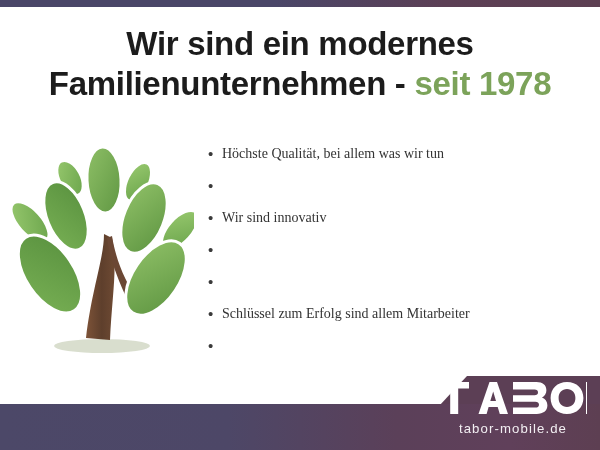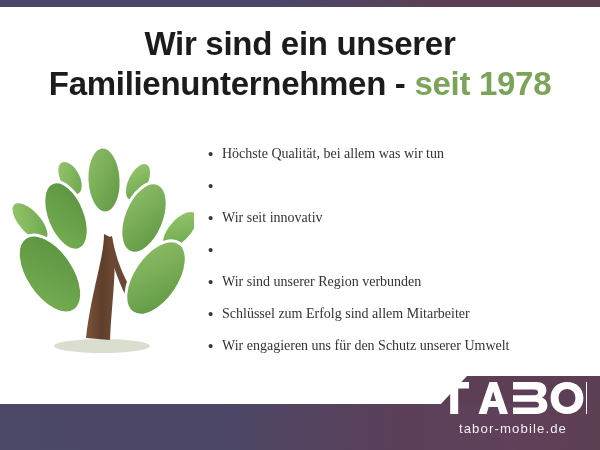--- a/index.html
+++ b/index.html
@@ -108,21 +108,21 @@
   }
 </style>
 </head>
 <body>
 
 <div id="slide">
 
   <div id="top-bar"></div>
 
   <div id="headline">
-    <span class="line1">Wir sind ein unserer</span>
+    <span class="line1">Wir sind ein modernes</span>
     <span class="line2"><span>Familienunternehmen - </span><span class="accent">seit 1978</span></span>
   </div>
 
   <div id="tree-illustration">
     <svg viewBox="0 0 186 225" width="186" height="225" xmlns="http://www.w3.org/2000/svg">
       <defs>
         <linearGradient id="lfA" x1="0" y1="0" x2="1" y2="1">
           <stop offset="0%" stop-color="#8fc067"></stop>
             <stop offset="100%" stop-color="#5f9642"></stop>
         </linearGradient>
@@ -166,40 +166,38 @@
       <span class="bullet-dot">•</span>
       <span class="bullet-text">Höchste Qualität, bei allem was wir tun</span>
     </div>
 
     <div class="bullet-row">
       <span class="bullet-dot">•</span>
     </div>
 
     <div class="bullet-row">
       <span class="bullet-dot">•</span>
-      <span class="bullet-text">Wir seit innovativ</span>
-    </div>
-
-    <div class="bullet-row">
-      <span class="bullet-dot">•</span>
-    </div>
-
-    <div class="bullet-row">
-      <span class="bullet-dot">•</span>
-      <span class="bullet-text">Wir sind unserer Region verbunden</span>
+      <span class="bullet-text">Wir sind innovativ</span>
+    </div>
+
+    <div class="bullet-row">
+      <span class="bullet-dot">•</span>
+    </div>
+
+    <div class="bullet-row">
+      <span class="bullet-dot">•</span>
     </div>
 
     <div class="bullet-row">
       <span class="bullet-dot">•</span>
       <span class="bullet-text">Schlüssel zum Erfolg sind allem Mitarbeiter</span>
     </div>
 
     <div class="bullet-row">
       <span class="bullet-dot">•</span>
-      <span class="bullet-text">Wir engagieren uns für den Schutz unserer Umwelt</span>
     </div>
 
   </div>
 
   <div id="footer-wedge"></div>
   <div id="footer-bar"></div>
 
   <div id="logo-block">
     <svg id="logo-wordmark" viewBox="0 0 148 34" xmlns="http://www.w3.org/2000/svg">
       <g fill="#ffffff">

